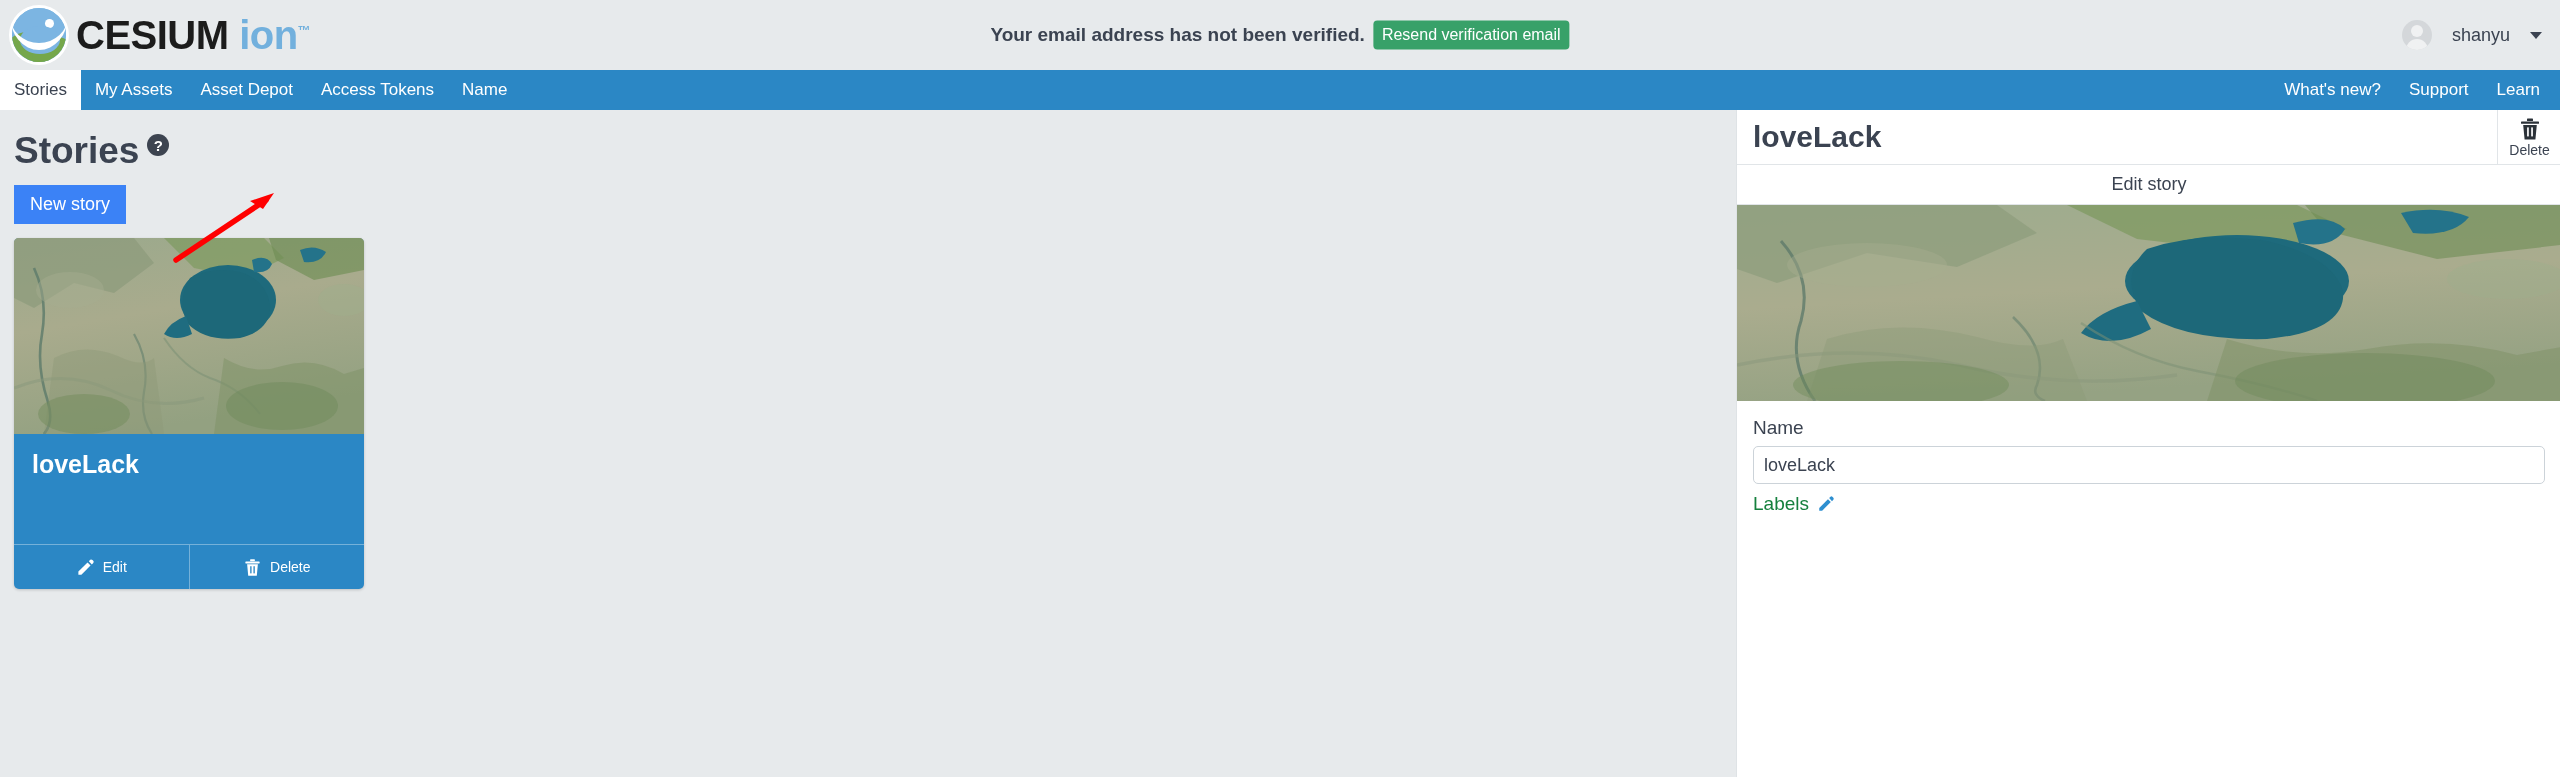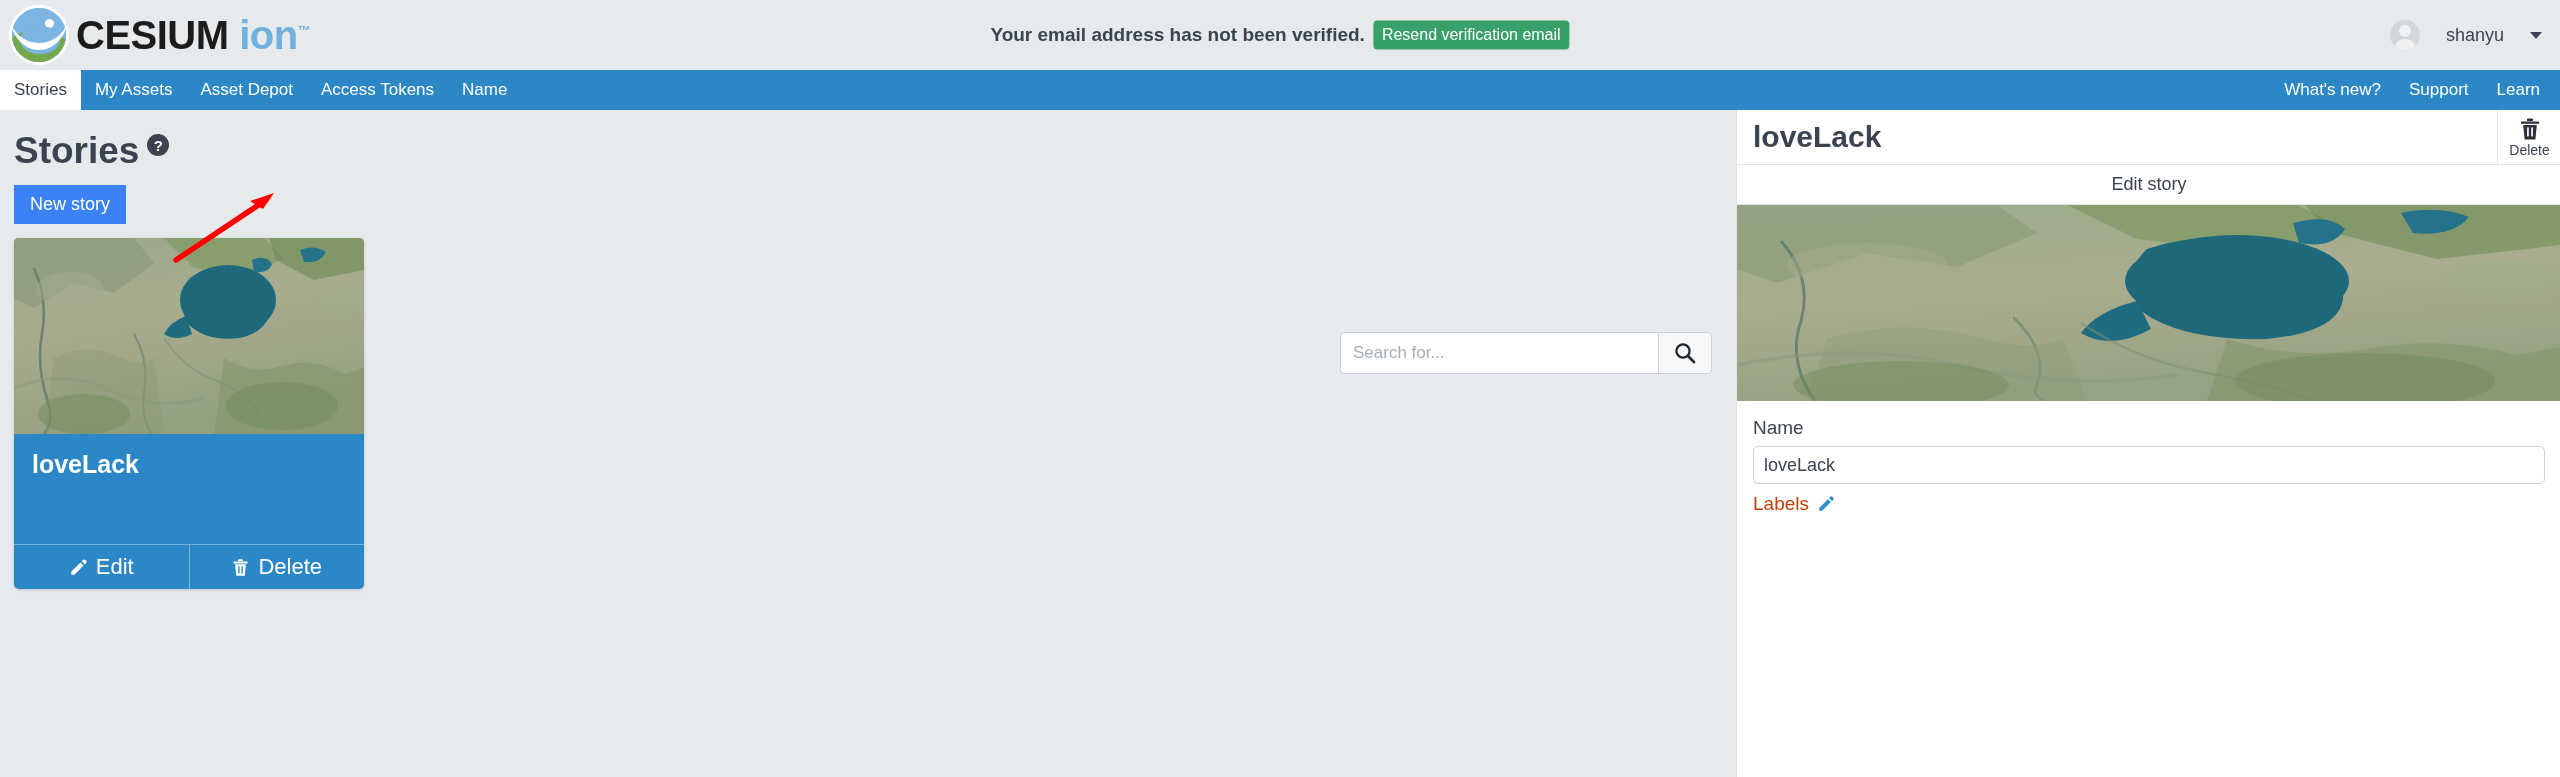--- a/index.html
+++ b/index.html
@@ -35,21 +35,21 @@
     display: flex; align-items: center; gap: 8px; white-space: nowrap;
   }
   .verify-text { font-size: 19px; font-weight: 700; color: #3b4351; }
   .resend-btn {
     background: #38a169; color: #ffffff; border: none; border-radius: 4px;
     font-size: 16px; font-family: "Liberation Sans", sans-serif;
     padding: 5px 9px; cursor: pointer; line-height: 1.2;
   }
 
   .user-area { position: absolute; right: 18px; top: 50%; transform: translateY(-50%);
-     display: flex; align-items: center; gap: 26px; cursor: pointer; }
+     display: flex; align-items: center; gap: 20px; cursor: pointer; }
   .avatar { width: 30px; height: 30px; border-radius: 50%; background: #d4d7da; position: relative; overflow: hidden; }
   .avatar::before { content: ""; position: absolute; left: 9px; top: 5px; width: 12px; height: 12px; border-radius: 50%; background: #f0f1f2; }
   .avatar::after { content: ""; position: absolute; left: 4px; top: 19px; width: 22px; height: 16px; border-radius: 11px 11px 0 0; background: #f0f1f2; }
   .user-name { font-size: 18px; color: #3b4351; }
   .caret { width: 0; height: 0; border-left: 6px solid transparent; border-right: 6px solid transparent; border-top: 7px solid #3b4351; }
 
   
   .navbar { height: 40px; background: #2b87c5; display: flex; align-items: stretch; position: relative; }
   .nav-left { display: flex; align-items: stretch; }
   .nav-item {
@@ -92,21 +92,21 @@
   .story-card {
     width: 350px; border-radius: 5px; overflow: hidden; background: #2b87c5;
     box-shadow: 0 1px 3px rgba(0,0,0,0.18);
   }
   .card-thumb { height: 196px; position: relative; overflow: hidden; background: #93a47e; }
   .card-body { height: 110px; padding: 16px 18px 0 18px; }
   .card-name { color: #ffffff; font-size: 25px; font-weight: 700; }
   .card-actions { display: flex; border-top: 1px solid rgba(255,255,255,0.35); height: 45px; }
   .card-action {
     flex: 1; display: flex; align-items: center; justify-content: center; gap: 8px;
-    color: #ffffff; font-size: 22px; cursor: pointer;
+    color: #ffffff; font-size: 14px; cursor: pointer;
   }
   .card-action + .card-action { border-left: 1px solid rgba(255,255,255,0.35); }
 
   
   .arrow-svg { position: absolute; left: 170px; top: 80px; pointer-events: none; }
 
   
   .right-pane { flex: 1; background: #ffffff; border-left: 1px solid #dfe3e6; display: flex; flex-direction: column; }
   .rp-head { display: flex; align-items: stretch; border-bottom: 1px solid #e1e5e8; min-height: 55px; }
   .rp-title { flex: 1; display: flex; align-items: center; padding-left: 16px; font-size: 30px; font-weight: 700; color: #3b4351; }
@@ -118,21 +118,21 @@
   .rp-editstory { text-align: center; padding: 9px 0; font-size: 18px; color: #3b4351; cursor: pointer; border-bottom: 1px solid #e1e5e8; }
   .rp-preview { height: 196px; position: relative; overflow: hidden; background: #93a47e; }
   .rp-fields { padding: 16px 16px 0 16px; }
   .field-label { font-size: 19px; color: #3b4351; margin-bottom: 7px; }
   .field-input {
     width: 100%; height: 38px; border: 1px solid #ccd3d9; border-radius: 5px;
     padding: 0 10px; font-size: 18px; color: #3b4351;
     font-family: "Liberation Sans", sans-serif; background: #ffffff; outline: none;
   }
   .meta-row { display: flex; align-items: baseline; gap: 14px; margin-top: 16px; font-size: 19px; color: #3b4351; }
-  .labels-row { display: flex; align-items: center; gap: 8px; margin-top: 9px; font-size: 19px; color: #c2410c; }
+  .labels-row { display: flex; align-items: center; gap: 8px; margin-top: 9px; font-size: 19px; color: #15803d; }
   .pencil-icon { cursor: pointer; display: flex; }
 </style>
 </head>
 <body>
 
 <div class="page">
 
   <div class="topbar">
 
     <div class="logo-wrap">
@@ -180,29 +180,20 @@
 
     <div class="left-pane">
 
       <div class="stories-head">
         <div class="stories-title">Stories</div>
         <div class="help-badge">?</div>
       </div>
 
       <button class="new-story-btn">New story</button>
 
-      <div class="search-wrap">
-        <input class="search-input" type="text" placeholder="Search for..." style="">
-        <div class="search-btn">
-          <svg width="24" height="24" viewBox="0 0 24 24">
-            <circle cx="10" cy="10" r="6.6" fill="none" stroke="#20262e" stroke-width="2.3"></circle>
-            <line x1="15" y1="15" x2="21" y2="21.2" stroke="#20262e" stroke-width="2.6" stroke-linecap="round"></line>
-          </svg>
-        </div>
-      </div>
 
       <div class="cards-row">
         <div class="story-card">
           <div class="card-thumb">
             <svg width="350" height="196" viewBox="0 0 350 196" preserveAspectRatio="none">
               <defs>
                 <linearGradient id="terr1" x1="0" y1="0" x2="0.3" y2="1">
                   <stop offset="0%" stop-color="#9aa98c"></stop>
                   <stop offset="45%" stop-color="#a9ab8d"></stop>
                   <stop offset="100%" stop-color="#93a181"></stop>

